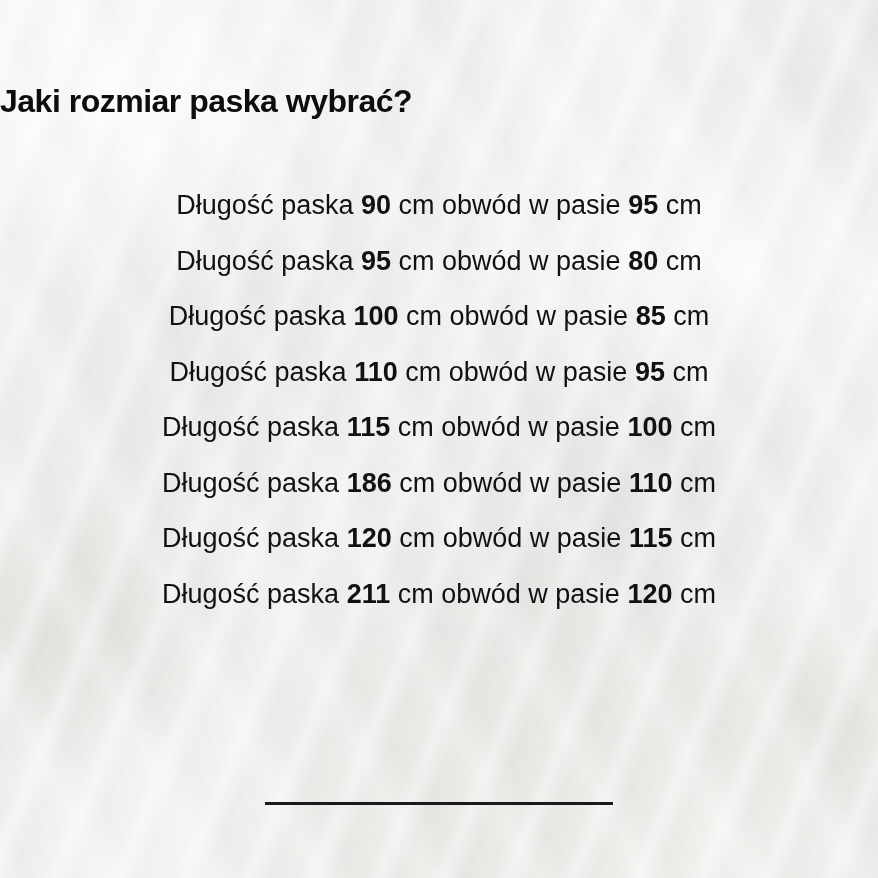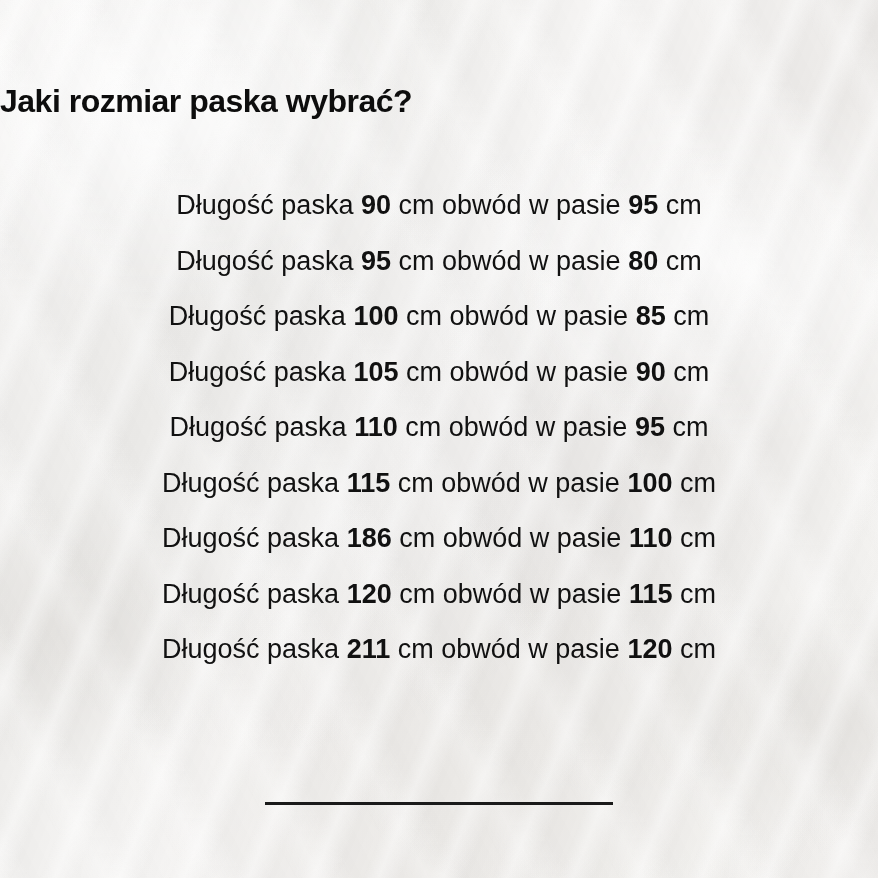--- a/index.html
+++ b/index.html
@@ -132,23 +132,20 @@
       </div>
 
       <div class="size-row">
         <span>Długość paska</span><span class="sp"> </span><span class="b">95</span><span class="sp"> </span><span>cm</span><span class="sp"> </span><span>obwód w pasie</span><span class="sp"> </span><span class="b">80</span><span class="sp"> </span><span>cm</span>
       </div>
 
       <div class="size-row">
         <span>Długość paska</span><span class="sp"> </span><span class="b">100</span><span class="sp"> </span><span>cm</span><span class="sp"> </span><span>obwód w pasie</span><span class="sp"> </span><span class="b">85</span><span class="sp"> </span><span>cm</span>
       </div>
 
-      <div class="size-row">
-        <span>Długość paska</span><span class="sp"> </span><span class="b">105</span><span class="sp"> </span><span>cm</span><span class="sp"> </span><span>obwód w pasie</span><span class="sp"> </span><span class="b">90</span><span class="sp"> </span><span>cm</span>
-      </div>
 
       <div class="size-row">
         <span>Długość paska</span><span class="sp"> </span><span class="b">110</span><span class="sp"> </span><span>cm</span><span class="sp"> </span><span>obwód w pasie</span><span class="sp"> </span><span class="b">95</span><span class="sp"> </span><span>cm</span>
       </div>
 
       <div class="size-row">
         <span>Długość paska</span><span class="sp"> </span><span class="b">115</span><span class="sp"> </span><span>cm</span><span class="sp"> </span><span>obwód w pasie</span><span class="sp"> </span><span class="b">100</span><span class="sp"> </span><span>cm</span>
       </div>
 
 

